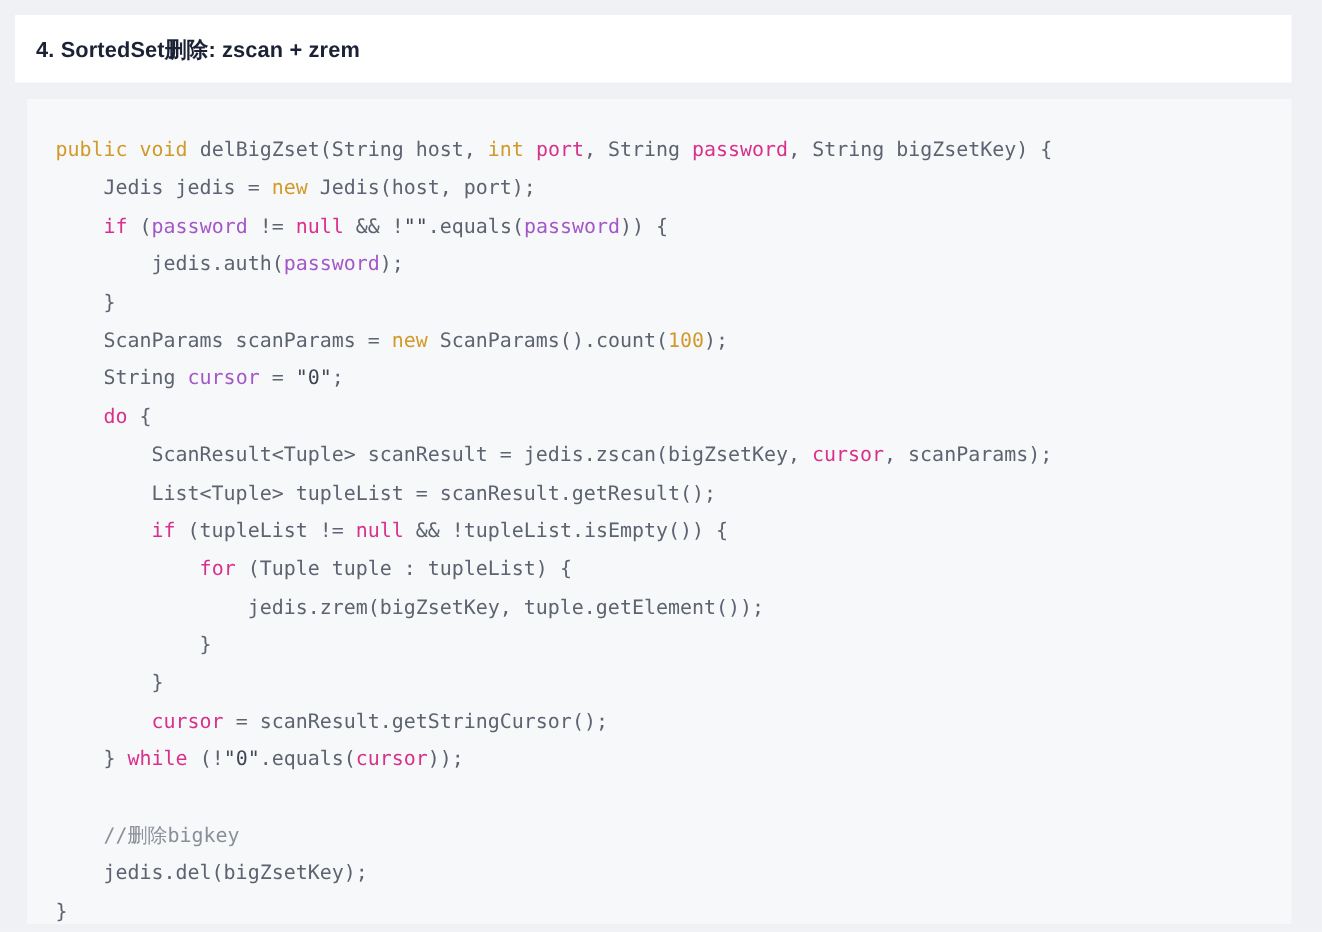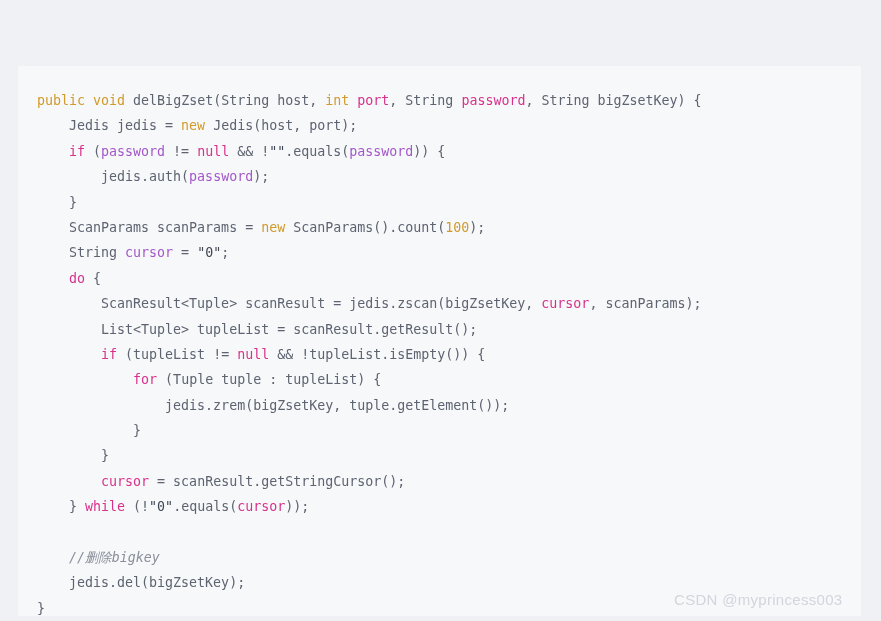--- a/index.html
+++ b/index.html
@@ -55,38 +55,40 @@
     line-height: 25.4px;
     white-space: pre;
     color: #5d6370;
   }
   .ln { display: block; height: 25.4px; }
   .kw      { color: #d8318c; }   
   .kw2     { color: #d19a2a; }   
   .param   { color: #a457c9; }   
   .plain   { color: #5d6370; }
   .str     { color: #3f4654; }
-  .cmt     { color: #8a8f9a; font-style: italic; }
+  .cmt     { color: #8a8f9a; }
   .watermark {
     position: absolute;
     left: 674px;
     top: 591px;
     font-family: "Liberation Sans", sans-serif;
     font-size: 15px;
     color: #d2d5dc;
     letter-spacing: 0.3px;
     white-space: nowrap;
     user-select: none;
   }
 </style>
 </head>
 <body>
 
 <div class="page">
 
+  <div class="header-band">
+    <div class="header-title">4. SortedSet删除: zscan + zrem</div>
+  </div>
 
   <div class="code-block">
     <div class="code-inner" id="code-inner"><span class="ln"><span class="kw2">public</span><span class="plain"> </span><span class="kw2">void</span><span class="plain"> delBigZset(String host, </span><span class="kw2">int</span><span class="plain"> </span><span class="kw">port</span><span class="plain">, String </span><span class="kw">password</span><span class="plain">, String bigZsetKey) {</span></span><span class="ln"><span class="plain">    Jedis jedis = </span><span class="kw2">new</span><span class="plain"> Jedis(host, port);</span></span><span class="ln"><span class="plain">    </span><span class="kw">if</span><span class="plain"> (</span><span class="param">password</span><span class="plain"> != </span><span class="kw">null</span><span class="plain"> &amp;&amp; !</span><span class="str">""</span><span class="plain">.equals(</span><span class="param">password</span><span class="plain">)) {</span></span><span class="ln"><span class="plain">        jedis.auth(</span><span class="param">password</span><span class="plain">);</span></span><span class="ln"><span class="plain">    }</span></span><span class="ln"><span class="plain">    ScanParams scanParams = </span><span class="kw2">new</span><span class="plain"> ScanParams().count(</span><span class="kw2">100</span><span class="plain">);</span></span><span class="ln"><span class="plain">    String </span><span class="param">cursor</span><span class="plain"> = </span><span class="str">"0"</span><span class="plain">;</span></span><span class="ln"><span class="plain">    </span><span class="kw">do</span><span class="plain"> {</span></span><span class="ln"><span class="plain">        ScanResult&lt;Tuple&gt; scanResult = jedis.zscan(bigZsetKey, </span><span class="kw">cursor</span><span class="plain">, scanParams);</span></span><span class="ln"><span class="plain">        List&lt;Tuple&gt; tupleList = scanResult.getResult();</span></span><span class="ln"><span class="plain">        </span><span class="kw">if</span><span class="plain"> (tupleList != </span><span class="kw">null</span><span class="plain"> &amp;&amp; !tupleList.isEmpty()) {</span></span><span class="ln"><span class="plain">            </span><span class="kw">for</span><span class="plain"> (Tuple tuple : tupleList) {</span></span><span class="ln"><span class="plain">                jedis.zrem(bigZsetKey, tuple.getElement());</span></span><span class="ln"><span class="plain">            }</span></span><span class="ln"><span class="plain">        }</span></span><span class="ln"><span class="plain">        </span><span class="kw">cursor</span><span class="plain"> = scanResult.getStringCursor();</span></span><span class="ln"><span class="plain">    } </span><span class="kw">while</span><span class="plain"> (!</span><span class="str">"0"</span><span class="plain">.equals(</span><span class="kw">cursor</span><span class="plain">));</span></span><span class="ln"><span class="plain"></span>​</span><span class="ln"><span class="cmt">    //删除bigkey</span></span><span class="ln"><span class="plain">    jedis.del(bigZsetKey);</span></span><span class="ln"><span class="plain">}</span></span></div>
   </div>
 
-  <div class="watermark">CSDN @myprincess003</div>
 
 </div>
 
 </body></html>

